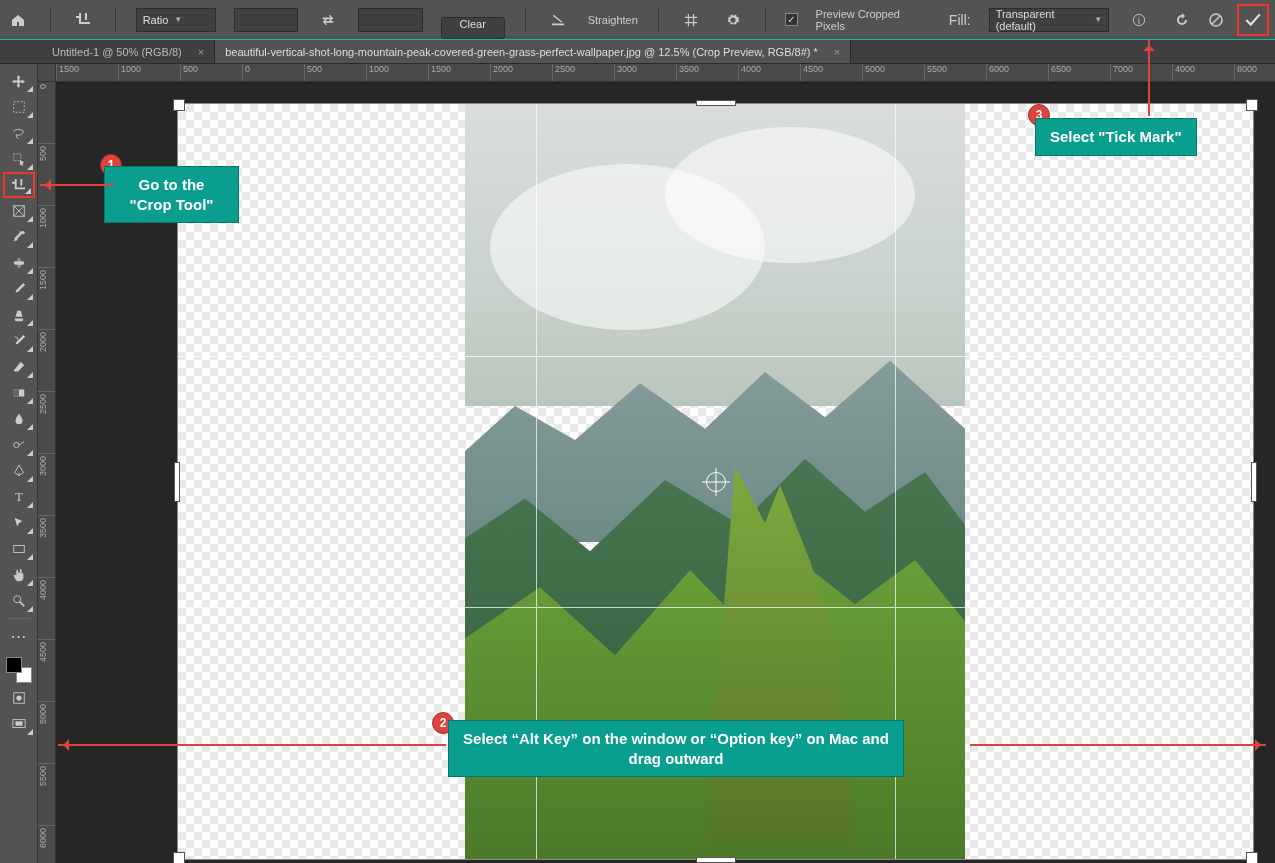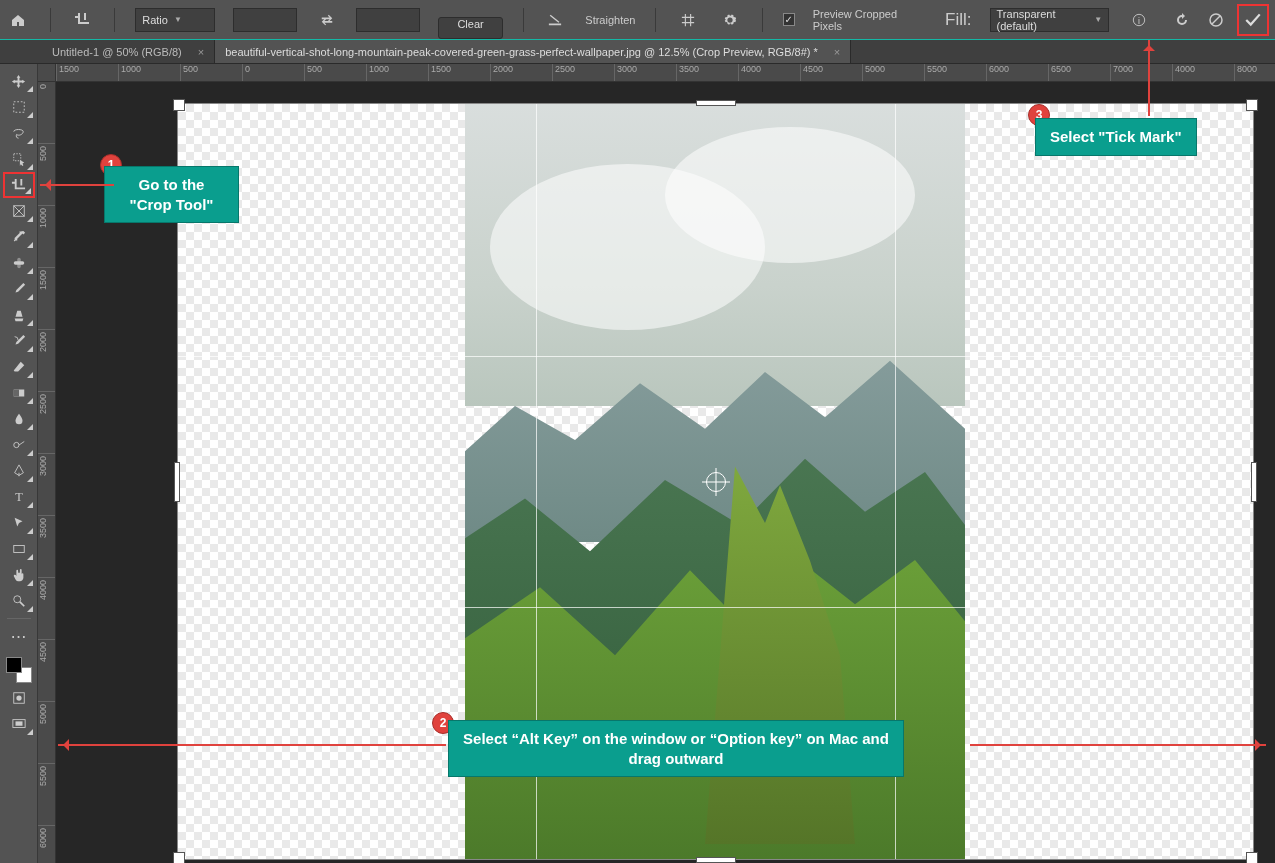--- a/index.html
+++ b/index.html
@@ -304,21 +304,21 @@
       </svg>
   </div>
   <div class="icon-btn">
     <svg width="14" height="14" viewBox="0 0 16 16">
         <path d="M8 5a3 3 0 100 6 3 3 0 000-6zm6 3l1 .5-1 2-1.2-.3a5 5 0 01-1 .9l.2 1.3-2 .9L9 12a5 5 0 01-1 0l-1 1.3-2-.9.2-1.3a5 5 0 01-1-.9L3 10.5l-1-2L3 8a5 5 0 010-1L2 6.5l1-2 1.2.3a5 5 0 011-.9L5 2.6l2-.9L8 3a5 5 0 011 0l1-1.3 2 .9-.2 1.3a5 5 0 011 .9l1.2-.3 1 2L14 8z" fill="#ccc"></path>
       </svg>
   </div>
   <div class="divider"></div>
   <span class="checkbox">✓</span>
   <span style="font-size:11px">Preview Cropped Pixels</span>
-  <span style="font-size:17px;margin-left:8px">Fill:</span>
+  <span style="font-size:14px;margin-left:8px">Fill:</span>
   <div class="dropdown" style="width:130px">
     <span>Transparent (default)</span>
     <span class="caret">▼</span>
   </div>
   <div class="icon-btn">
     <svg width="14" height="14" viewBox="0 0 16 16">
         <circle cx="8" cy="8" r="6.5" stroke="#ccc" fill="none"></circle>
         <text x="8" y="12" text-anchor="middle" font-size="10" fill="#ccc">i</text>
       </svg>
   </div>

